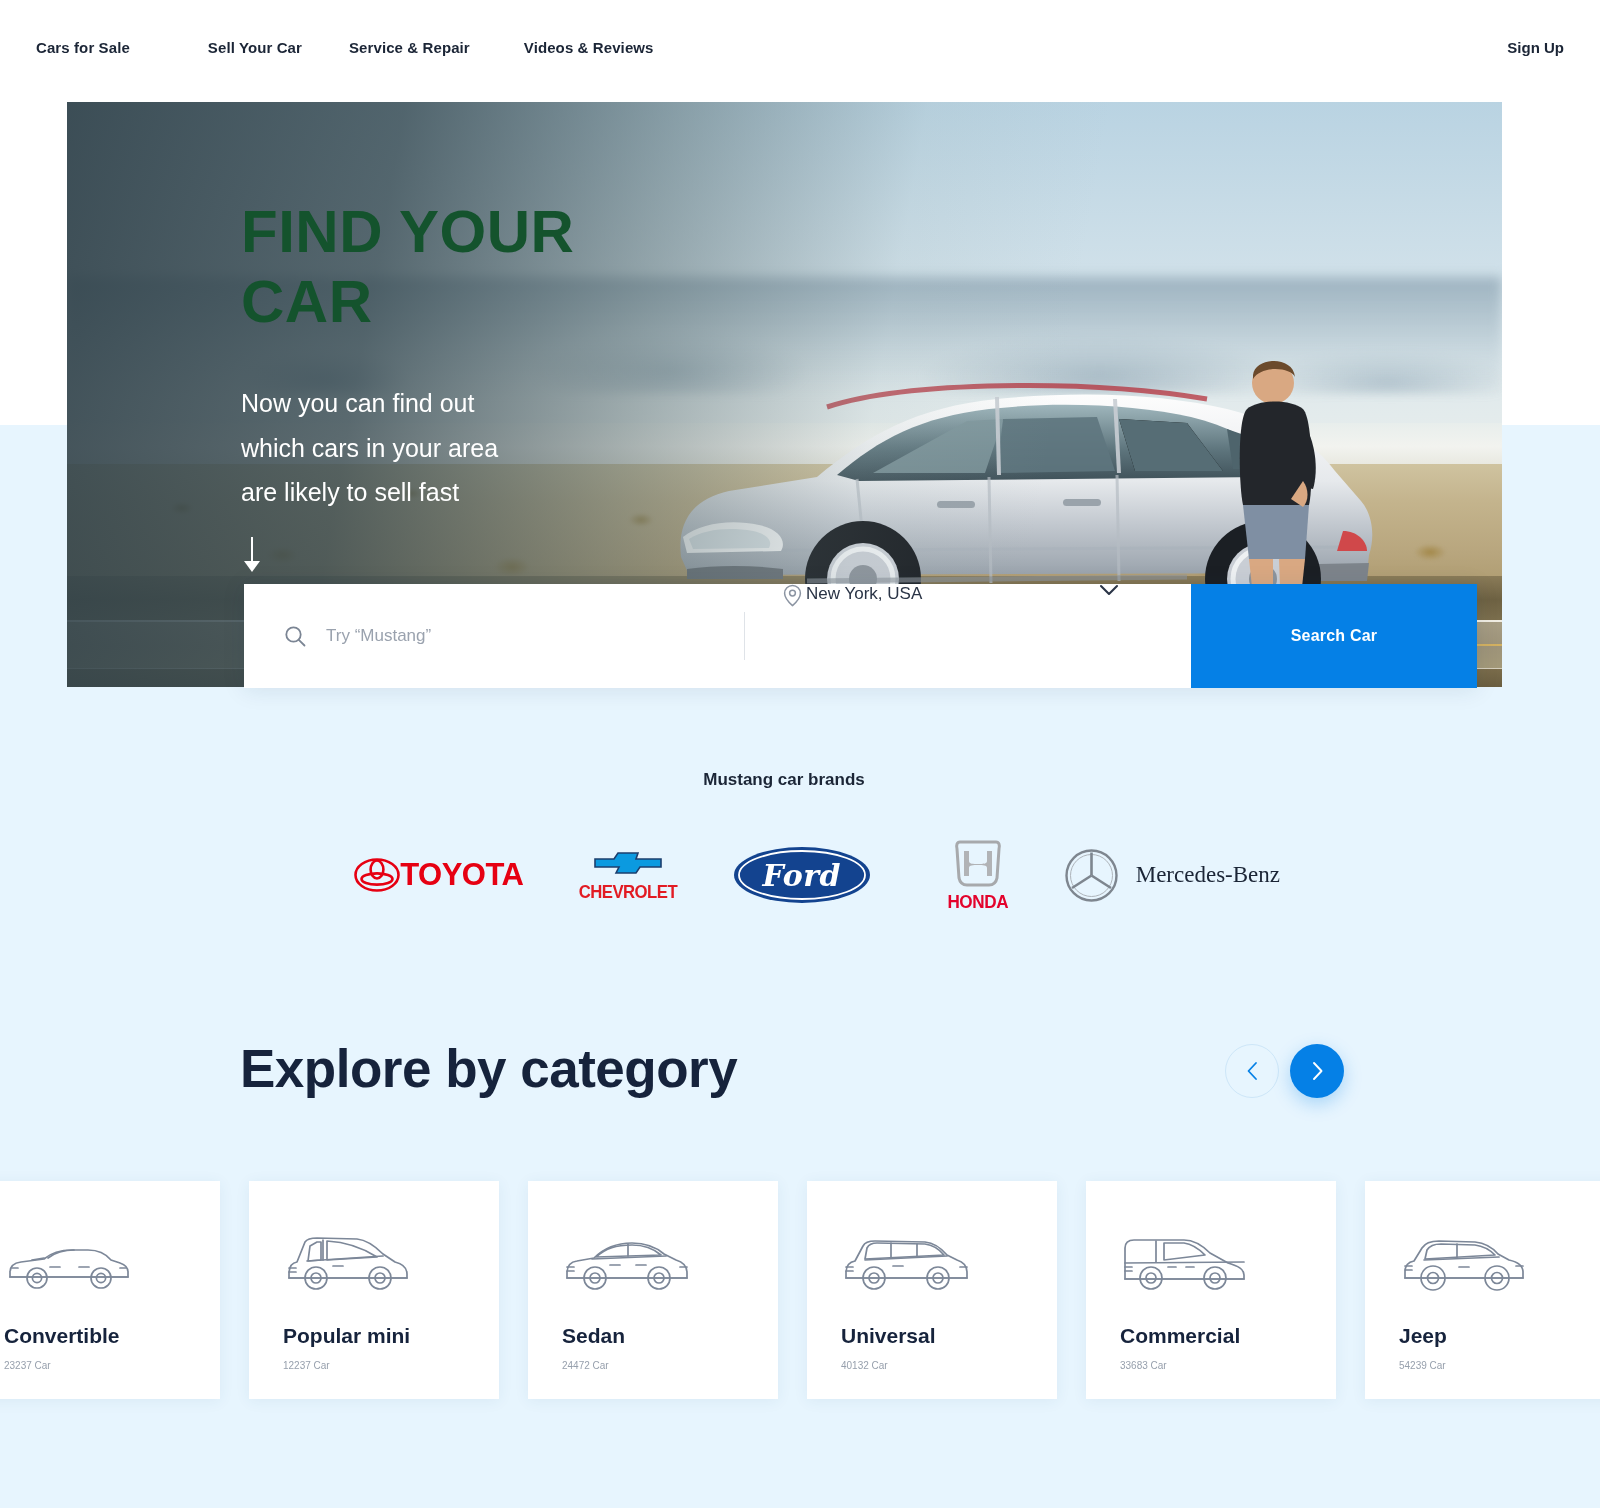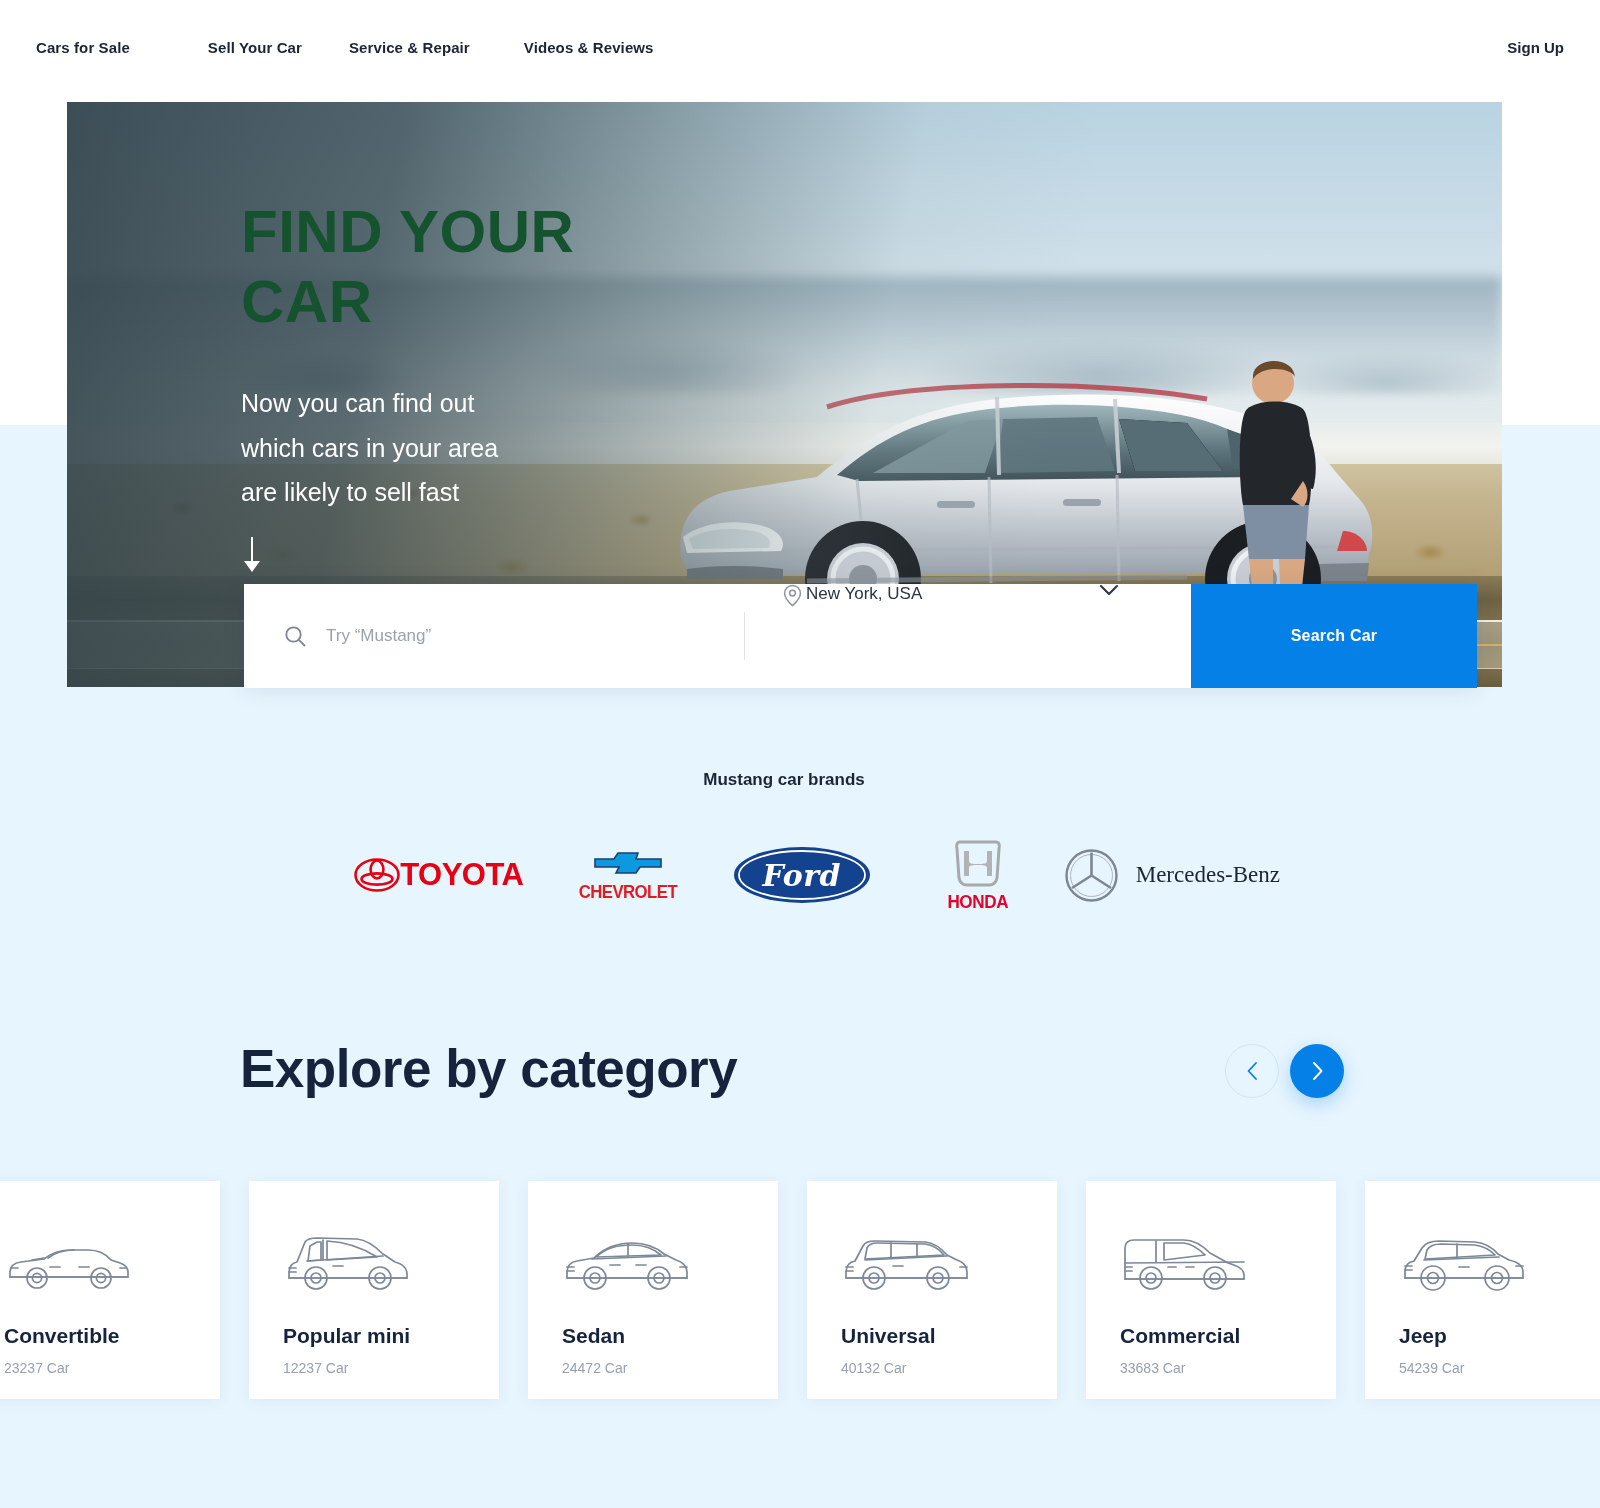--- a/index.html
+++ b/index.html
@@ -183,21 +183,21 @@
     position:absolute; left:-30px; top:1181px; width:1660px; height:218px;
     display:flex; gap:29px; z-index:20;
   }
   .card {
     flex:0 0 250px; height:218px; background:#ffffff;
     box-shadow:0 2px 14px rgba(40,80,130,.07);
     padding:55px 0 0 34px; position:relative;
   }
   .card-icon { height:60px; margin-bottom:24px; }
   .card-title { font-size:21px; font-weight:700; color:#16233c; }
-  .card-count { margin-top:12px; font-size:14px; color:#97a0ad; font-weight:400; }
+  .card-count { margin-top:12px; font-size:10px; color:#97a0ad; font-weight:400; }
 </style>
 </head>
 <body>
 
 <div id="root">
 
   <div class="blue-band"></div>
 
   <div class="topnav">
     <div class="nav-links">

